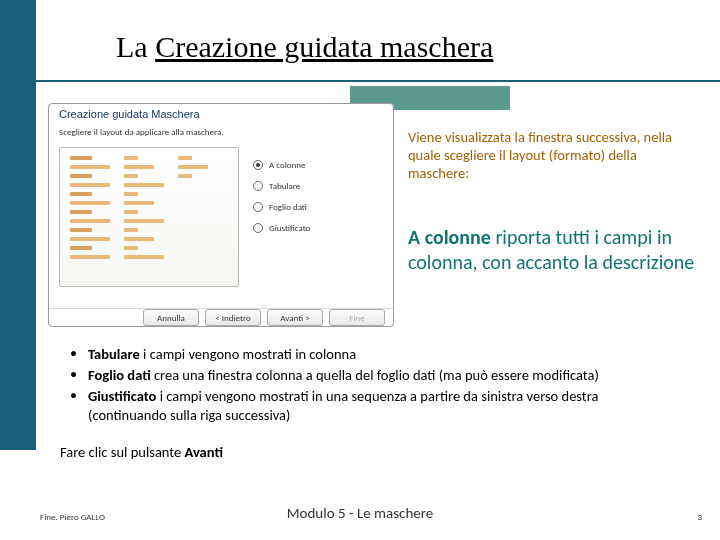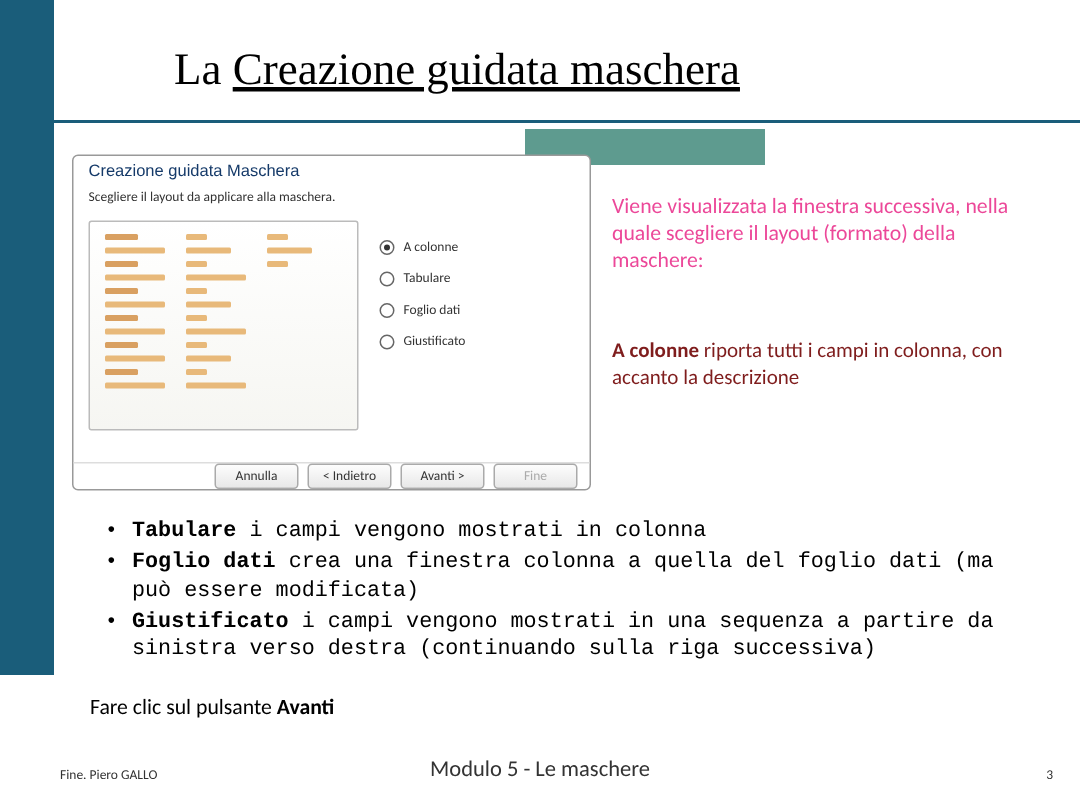--- a/index.html
+++ b/index.html
@@ -122,40 +122,40 @@
     border-radius: 3px;
     text-align: center;
     color: #333;
   }
   .dbtn.disabled { color: #aaa; text-align: center; }
   .right-text {
     position: absolute;
     left: 408px; top: 128px;
     width: 290px;
     font-size: 14.5px;
-    color: #ec4899;
+    color: #a16207;
     line-height: 1.25;
   }
   .right-text2 {
     position: absolute;
     left: 408px; top: 225px;
     width: 290px;
-    font-size: 14px;
-    color: #7f1d1d;
+    font-size: 20px;
+    color: #0f766e;
     line-height: 1.25;
   }
   .bullets {
     position: absolute;
     left: 60px; top: 345px;
     width: 620px;
     font-size: 14.5px;
     line-height: 1.3;
   }
   .bullets ul { list-style: none; }
-  .bullets li { position: relative; padding-left: 28px; margin-bottom: 2px; font-family: Liberation Mono, monospace; }
+  .bullets li { position: relative; padding-left: 28px; margin-bottom: 2px; }
   .bullets li::before {
     content: "•";
     position: absolute; left: 10px; top: 0;
     font-size: 14px;
   }
   .after-bullets { margin-top: 19px; }
   .footer-left {
     position: absolute;
     left: 40px; bottom: 18px;
     font-size: 9px; color: #333;

